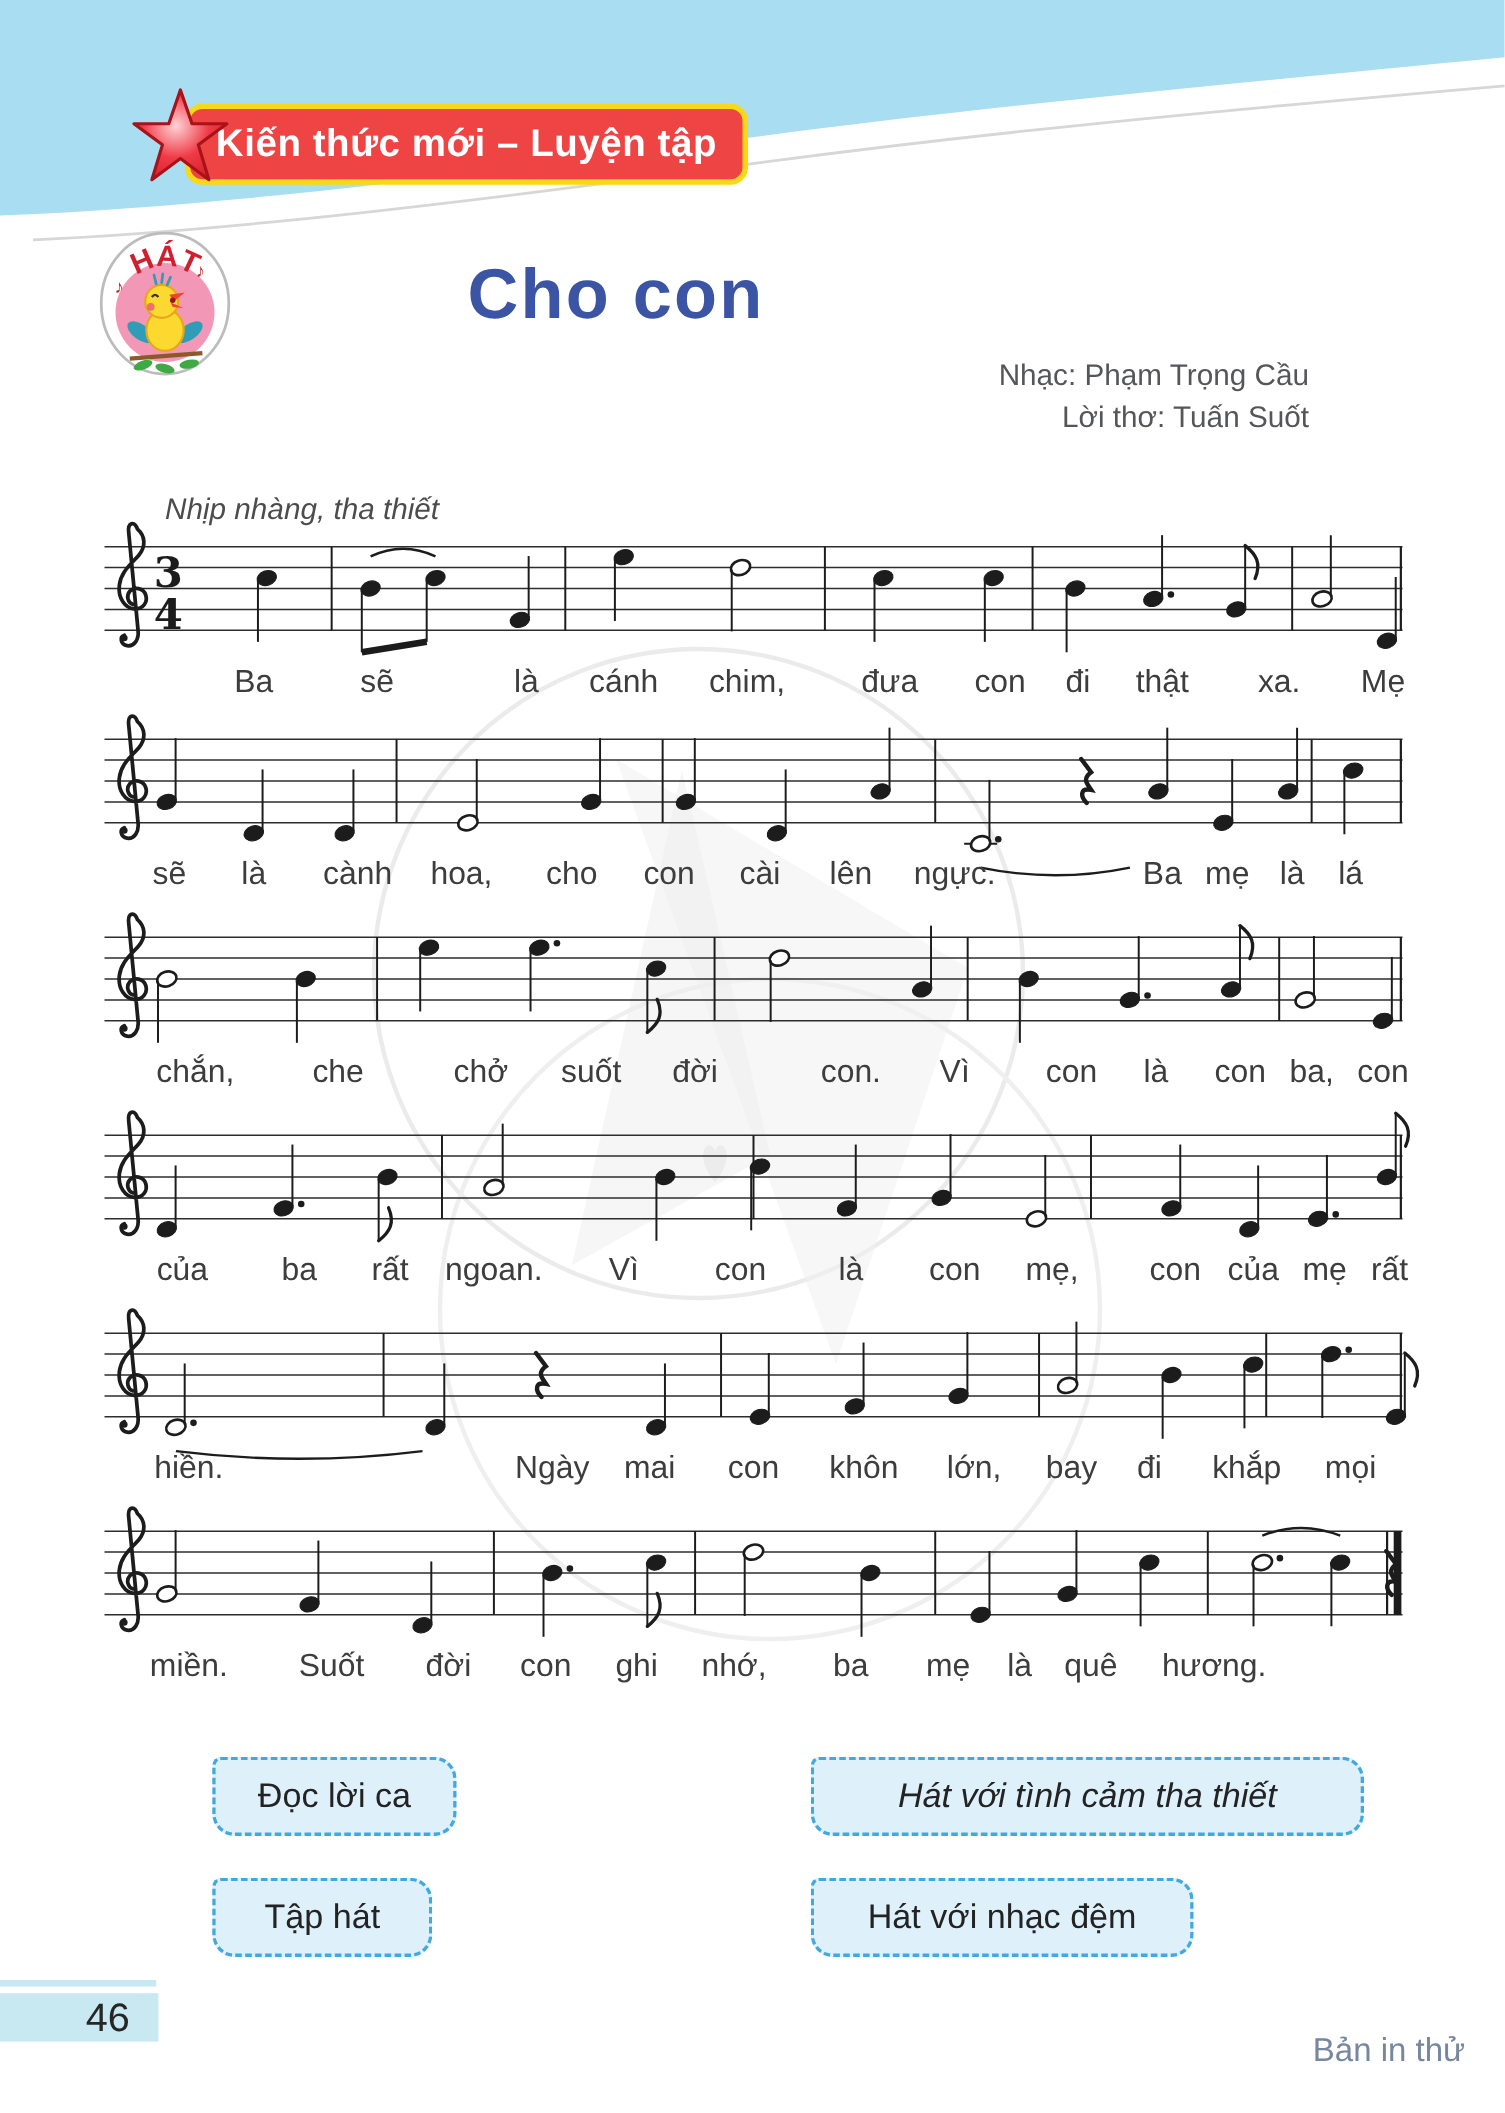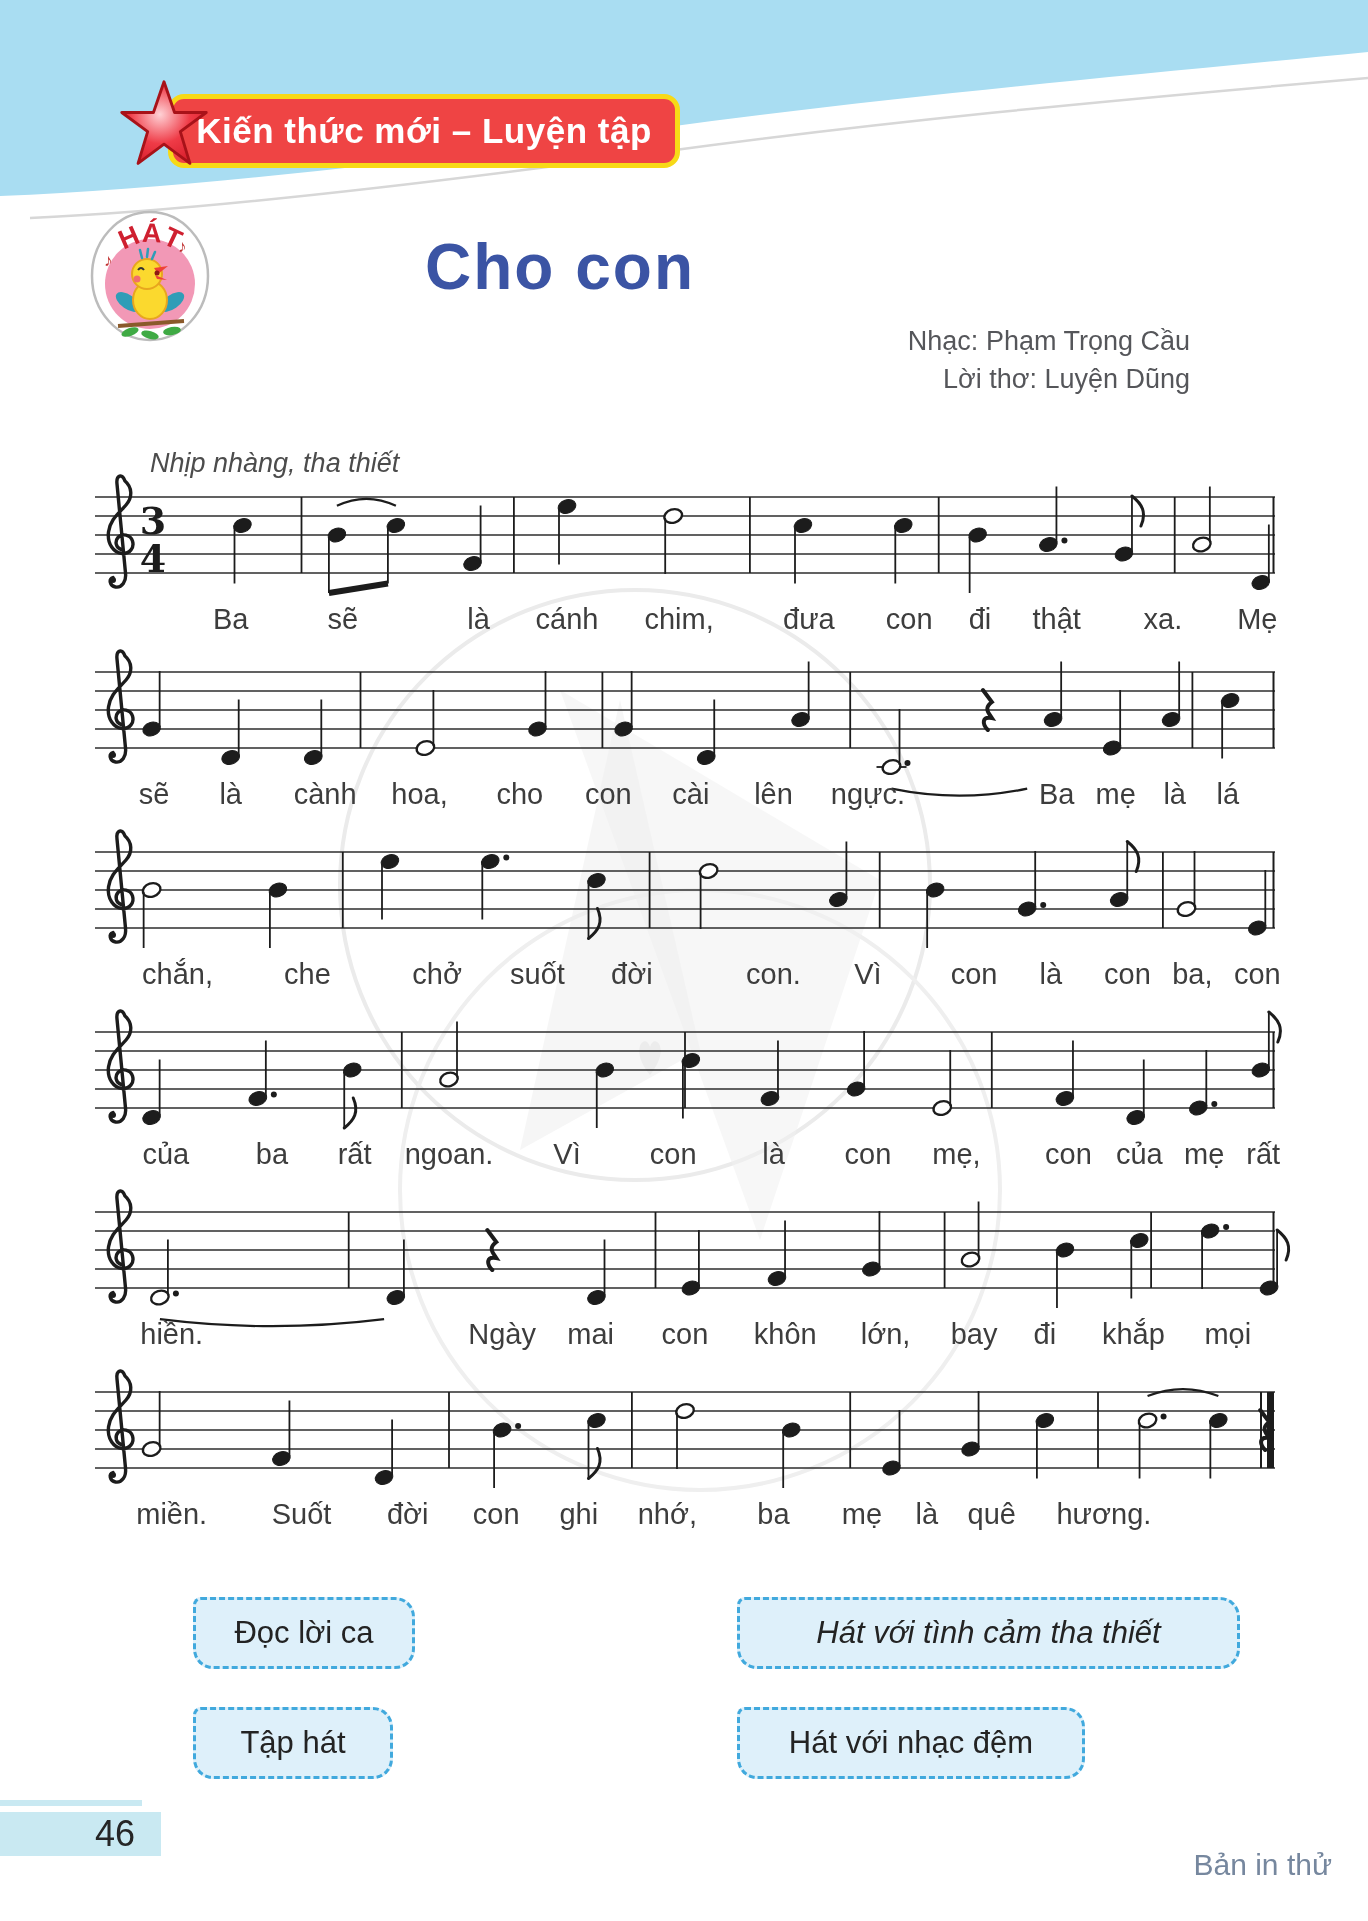--- a/index.html
+++ b/index.html
@@ -23,21 +23,21 @@
   #watermark{position:absolute;top:0;left:0;z-index:0;}
   .system{position:absolute;z-index:2;overflow:visible;}
   .system text{font-family:"Liberation Sans",sans-serif;fill:#3d3d3d;}
   .system text.ts{font-family:"DejaVu Serif",serif;font-weight:bold;fill:#1c1c1c;}
   
   .activity{position:absolute;z-index:2;background:#def0fa;border:3px dashed #41a9dd;
             border-radius:8px 20px 20px 20px;display:flex;align-items:center;
             justify-content:center;box-sizing:border-box;color:#232323;font-size:31px;}
   
   .footer-strip{position:absolute;left:0;top:1800px;width:142px;height:6px;background:#c9e9f2;z-index:2;}
-  .footer-band{position:absolute;left:0;top:1812px;width:161px;height:44px;background:#c9e9f2;z-index:2;
+  .footer-band{position:absolute;left:0;top:1812px;width:144px;height:44px;background:#c9e9f2;z-index:2;
                display:flex;align-items:center;justify-content:flex-end;padding-right:26px;
                box-sizing:border-box;color:#262626;font-size:36px;}
   .print-note{position:absolute;right:36px;top:1848px;z-index:2;color:#76879e;font-size:30px;}
 </style>
 </head>
 <body>
 
 <div class="page">
 
   <svg id="header-svg" width="1368" height="230">
@@ -83,21 +83,21 @@
       <path d="M67 67 L79 72 L69 71 Z" fill="#ef4136"></path>
       <circle cx="69" cy="65" r="2.5" fill="#8c1a12"></circle>
     </g>
     <text x="16" y="58" font-size="17" fill="#c03030">♪</text>
     <text x="90" y="44" font-size="17" fill="#c03030">♪</text>
   </svg>
 
   <div class="title">Cho con</div>
   <div class="credits">
     <div>Nhạc: Phạm Trọng Cầu</div>
-    <div>Lời thơ: Luyện Dũng</div>
+    <div>Lời thơ: Tuấn Suốt</div>
   </div>
   <div class="tempo">Nhịp nhàng, tha thiết</div>
 
   <svg id="watermark" width="1368" height="1921">
     <circle cx="635" cy="885" r="295" fill="none" stroke="#ebebeb" stroke-width="4"></circle>
     <circle cx="700" cy="1190" r="300" fill="none" stroke="#efefef" stroke-width="4"></circle>
     <polygon points="560,690 760,1240 880,880" fill="#f0f0f0" opacity="0.55"></polygon>
     <polygon points="620,700 520,1150 700,1050" fill="#ededed" opacity="0.5"></polygon>
     <path d="M650 1075 C628 1048 646 1032 650 1047 C654 1032 672 1048 650 1075" fill="#ececec"></path>
   </svg>

